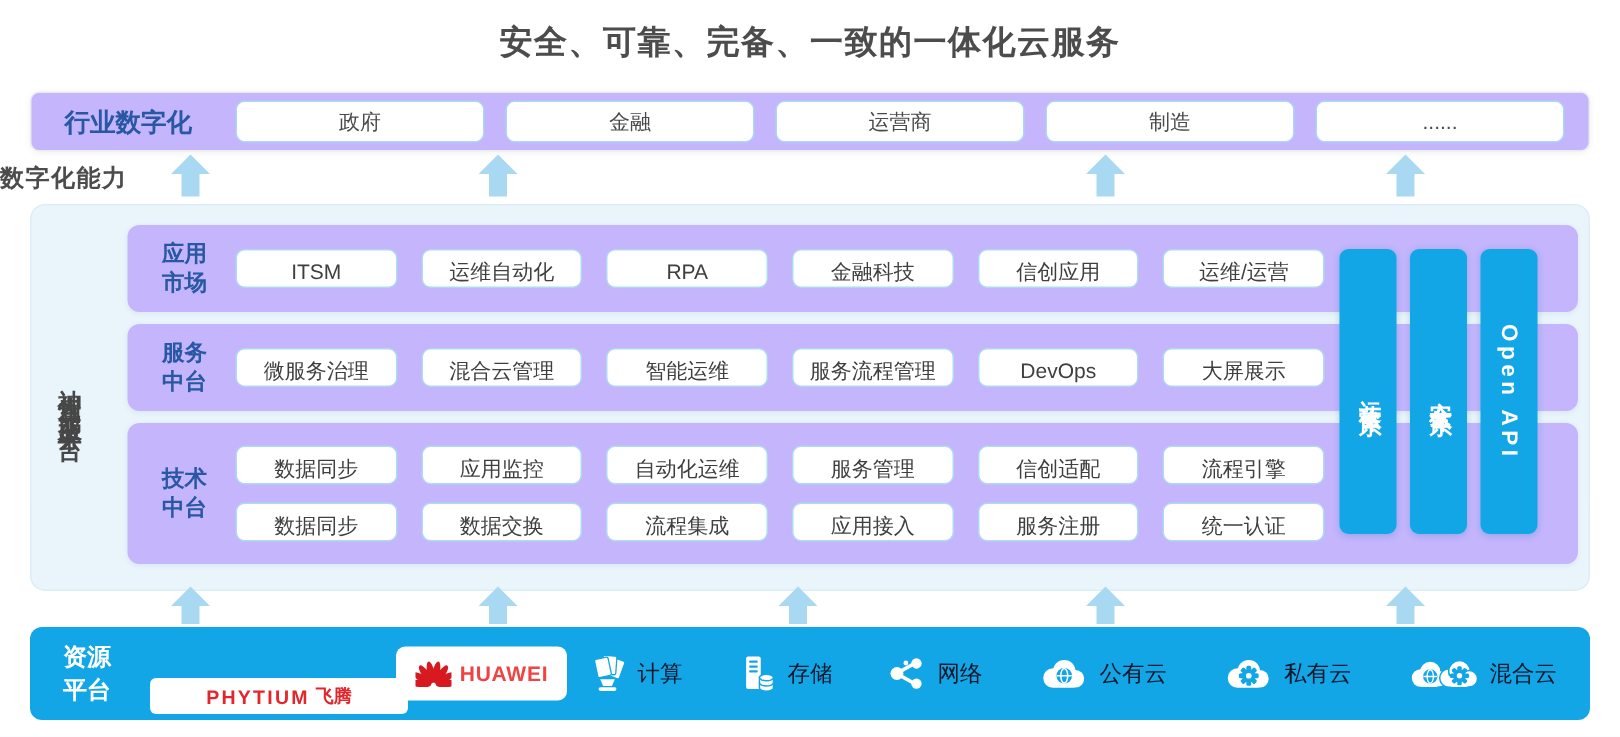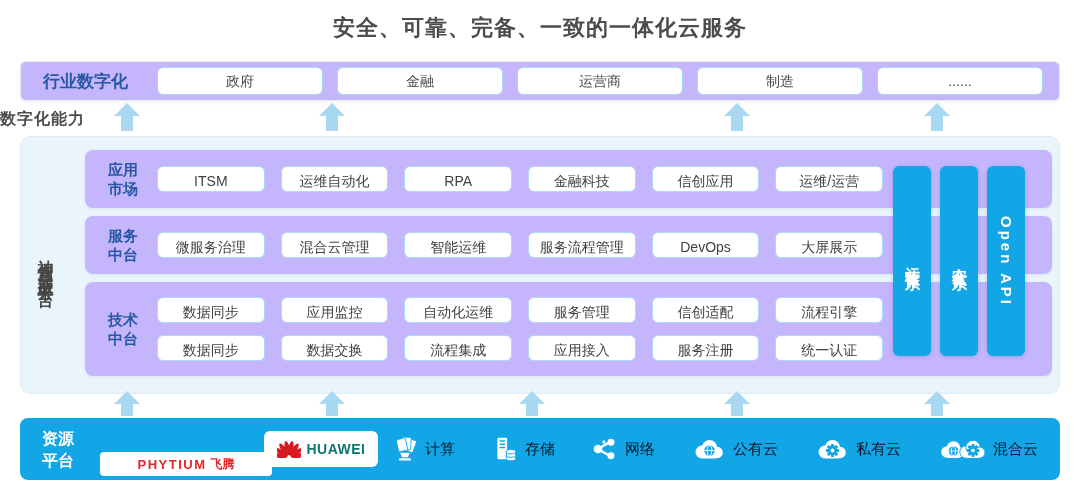--- a/index.html
+++ b/index.html
@@ -52,21 +52,21 @@
   .resource-bar{position:absolute;left:20px;top:418px;width:1040px;height:62px;
                 background:var(--accent-blue,#12A6E7);border-radius:8px;}
   .res-label{position:absolute;left:22px;top:10px;color:#fff;font-size:16px;font-weight:bold;line-height:1.35;}
   .vendor{position:absolute;background:#fff;display:flex;align-items:center;justify-content:center;}
   .vendor-loongson{left:80px;top:7px;width:150px;height:24px;border-radius:4px;gap:4px;}
   .vendor-phytium{left:80px;top:34px;width:172px;height:24px;border-radius:4px;gap:4px;}
   .vendor-huawei{left:244px;top:13px;width:114px;height:36px;border-radius:6px;gap:6px;}
   .loong-en{font-size:13px;font-style:italic;font-weight:800;color:var(--loongson-red,#E2262C);letter-spacing:.5px;}
   .loong-cn,.phy-cn{font-size:12px;font-weight:bold;color:var(--loongson-red,#E2262C);}
   .phy-en{font-size:13px;font-weight:700;letter-spacing:1.5px;color:var(--loongson-red,#E2262C);}
-  .hw-text{font-size:14px;font-weight:800;color:#0f766e;letter-spacing:.5px;}
+  .hw-text{font-size:14px;font-weight:800;color:#ef4444;letter-spacing:.5px;}
   .res-items{position:absolute;left:372px;right:22px;top:0;height:100%;display:flex;align-items:center;
              justify-content:space-between;}
   .res-item{display:flex;align-items:center;gap:7px;color:#0f172a;font-size:15px;}
   .res-item svg{display:block;}
 </style>
 </head>
 <body>
 
 <div id="canvas">
 

